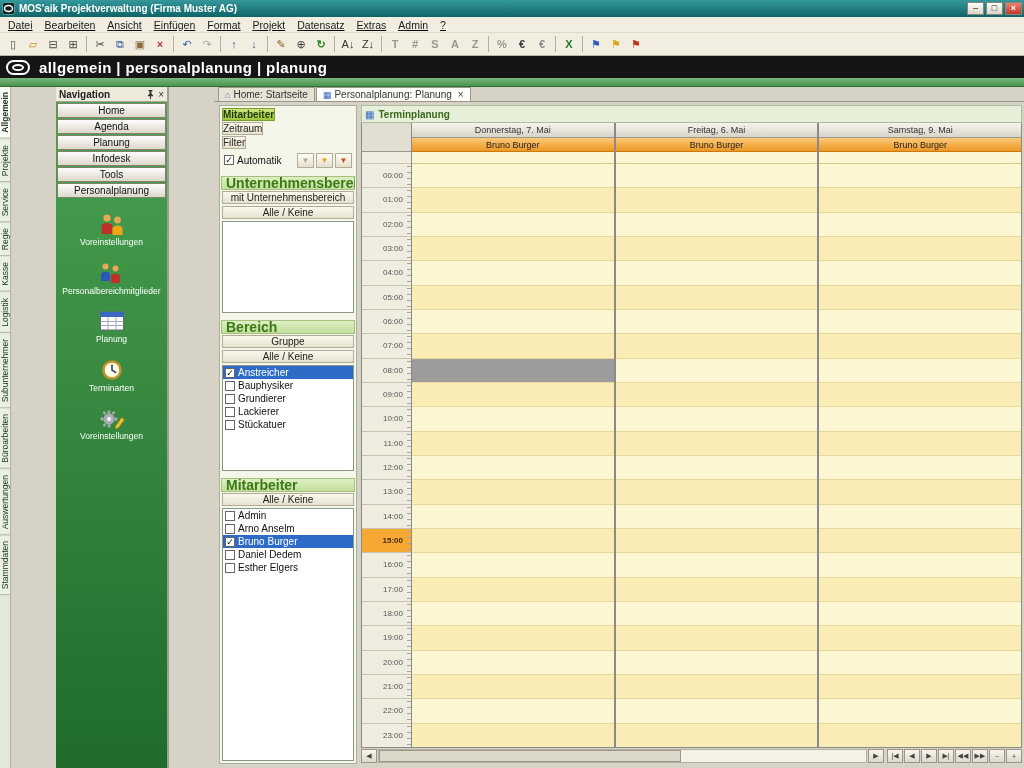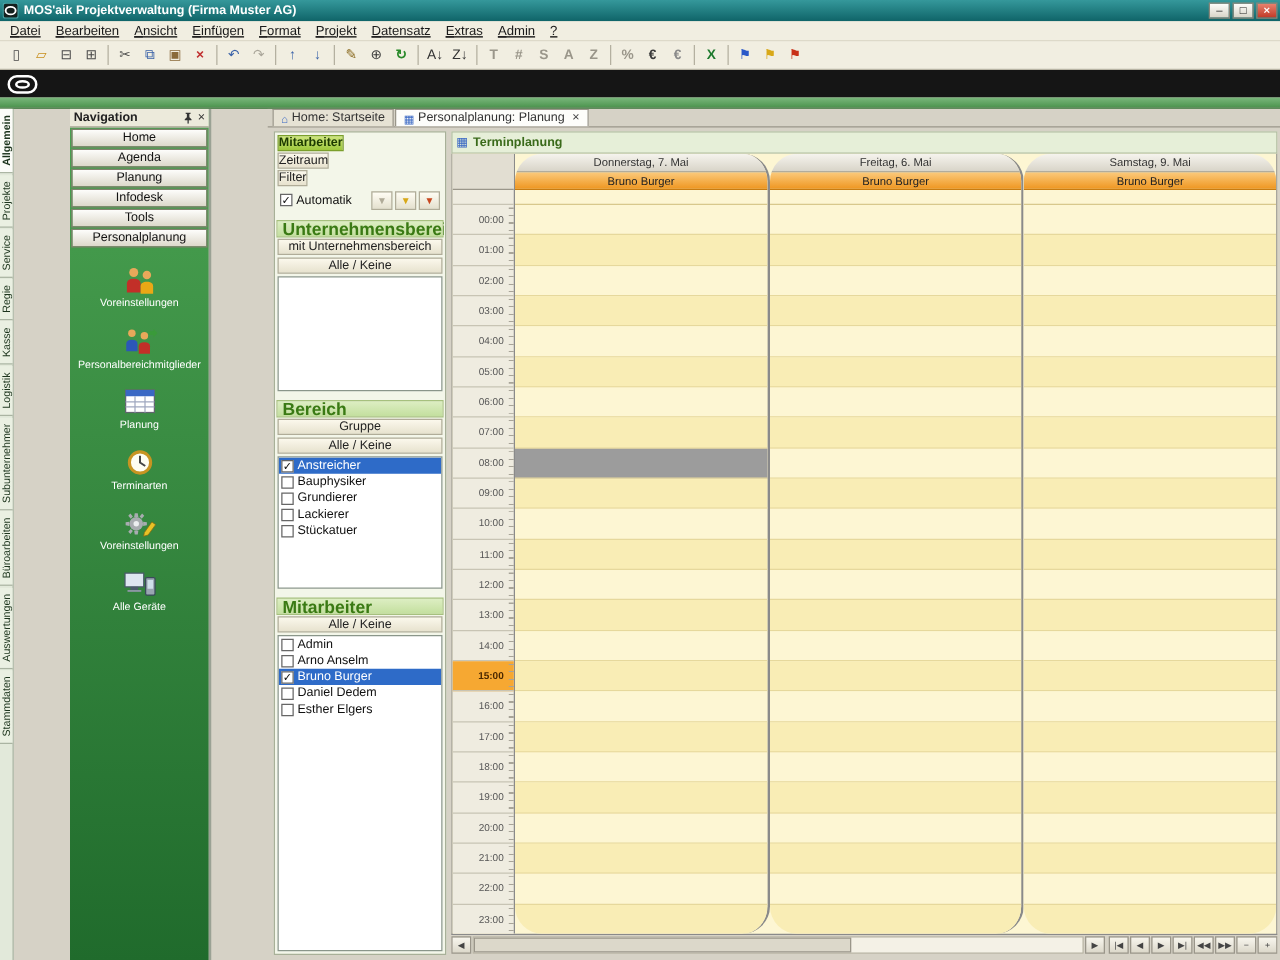--- a/index.html
+++ b/index.html
@@ -99,21 +99,21 @@
   .cal-grid { flex:1; display:flex; border:1px solid #8a8a8a; border-top:none; overflow:hidden; background:#fdf6d3; }
   .gutter { width:50px; background:#efece0; border-right:1px solid #8a8a8a; display:flex; flex-direction:column; flex:0 0 auto; }
   .g-corner { height:29px; background:#e2ded2; border-bottom:1px solid #9a968a; flex:0 0 auto; }
   .g-allday { height:12px; border-bottom:1px solid #c8c4b4; flex:0 0 auto; }
   .g-cell { height:24.33px; font-size:8px; color:#555; display:flex; align-items:center; justify-content:flex-end;
             padding-right:8px; border-bottom:1px solid #c8c4b4; position:relative; flex:0 0 auto; }
   .g-cell::after { content:""; position:absolute; right:0; top:2px; bottom:2px; width:4px;
                    background:repeating-linear-gradient(to bottom, #a8a498 0 1px, transparent 1px 6px); }
   .g-cell.now { background:#f6a832; color:#4a2800; font-weight:bold; }
   .days { flex:1; display:flex; overflow:hidden; }
-  .day { flex:1; display:flex; flex-direction:column; border-right:2px solid #8a8a8a; min-width:0; background:#fdf6d3; overflow:hidden;border-radius:22px; }
+  .day { flex:1; display:flex; flex-direction:column; border-right:2px solid #8a8a8a; min-width:0; background:#fdf6d3; overflow:hidden; }
   .day:last-child { border-right:none; }
   .d-header { height:15px; background:linear-gradient(#f6f4ee,#d8d4c8); border-bottom:1px solid #9a968a;
               font-size:9px; color:#333; display:flex; align-items:center; justify-content:center; flex:0 0 auto; }
   .d-person { height:14px; background:linear-gradient(#fbc97a,#ef9722); border-bottom:1px solid #c87c10;
               font-size:9px; color:#222; display:flex; align-items:center; justify-content:center; flex:0 0 auto; }
   .d-allday { height:12px; background:#fdf6d3; border-bottom:1px solid #d8c88c; flex:0 0 auto; }
   .d-cell { height:24.33px; border-bottom:1px solid #e6d89c; flex:0 0 auto; }
   .d-cell.even { background:#fdf6d3; }
   .d-cell.odd { background:#f9edb5; }
   .d-cell.selgray { background:#9c9c9c; }
@@ -252,20 +252,21 @@
       <button class="tb-btn">
         <span class="tb-glyph" style="color:#d8a818">⚑</span>
       </button>
       <button class="tb-btn">
         <span class="tb-glyph" style="color:#c83018">⚑</span>
       </button>
     </div>
 
   <div class="breadcrumb">
     <span class="logo"></span>
+    <span class="crumb-text">allgemein | personalplanung | planung</span>
   </div>
 
   <div class="greenbar"></div>
 
   <div class="body-row">
     <div class="tabstrip">
         <div class="vtab active">Allgemein</div>
         <div class="vtab">Projekte</div>
         <div class="vtab">Service</div>
         <div class="vtab">Regie</div>
@@ -343,32 +344,20 @@
               <svg viewBox="0 0 28 24">
                 <g fill="#a8acb0">
                   <circle cx="11" cy="13" r="5.5"></circle>
                   <path d="M9.8 4.5h2.4l.5 3h-3.4zM9.8 21.5h2.4l.5-3h-3.4zM2.5 11.8v2.4l3 .5v-3.4zM19.5 11.8v2.4l-3 .5v-3.4zM4.6 6.6l1.7-1.7 2 2.3-1.7 1.7zM4.6 19.4l1.7 1.7 2-2.3-1.7-1.7zM17.4 6.6l-1.7-1.7-2 2.3 1.7 1.7z"></path>
                 </g>
                 <circle cx="11" cy="13" r="2.2" fill="#eceef0"></circle>
                 <path d="M17.5 20l6-8.5 3 2.2-6 8.3-3.6 1z" fill="#e8c226" stroke="#8a6a10" stroke-width="0.6"></path>
               </svg>
             </span>
             <span class="shortcut-label">Voreinstellungen</span>
-          </div>
-          <div class="shortcut">
-            <span class="shortcut-icon">
-              <svg viewBox="0 0 28 24">
-                <rect x="2" y="3.5" width="15" height="11" fill="#dde6f0" stroke="#4a5a6a"></rect>
-                <rect x="6.5" y="14.5" width="6" height="2.5" fill="#4a5a6a"></rect>
-                <rect x="4" y="17" width="11" height="1.5" fill="#8a96a2"></rect>
-                <rect x="18.5" y="7" width="7.5" height="14" rx="1" fill="#9aa6b2" stroke="#3a4a5a"></rect>
-                <rect x="20" y="9" width="4.5" height="7" fill="#cfe0ea"></rect>
-              </svg>
-            </span>
-            <span class="shortcut-label">Alle Geräte</span>
           </div>
         </div>
     </div>
 
     <div class="content">
       <div class="doc-tabs">
           <div class="tab">
             <span class="tabicon">⌂</span>
             <span>Home: Startseite</span>
           </div>

